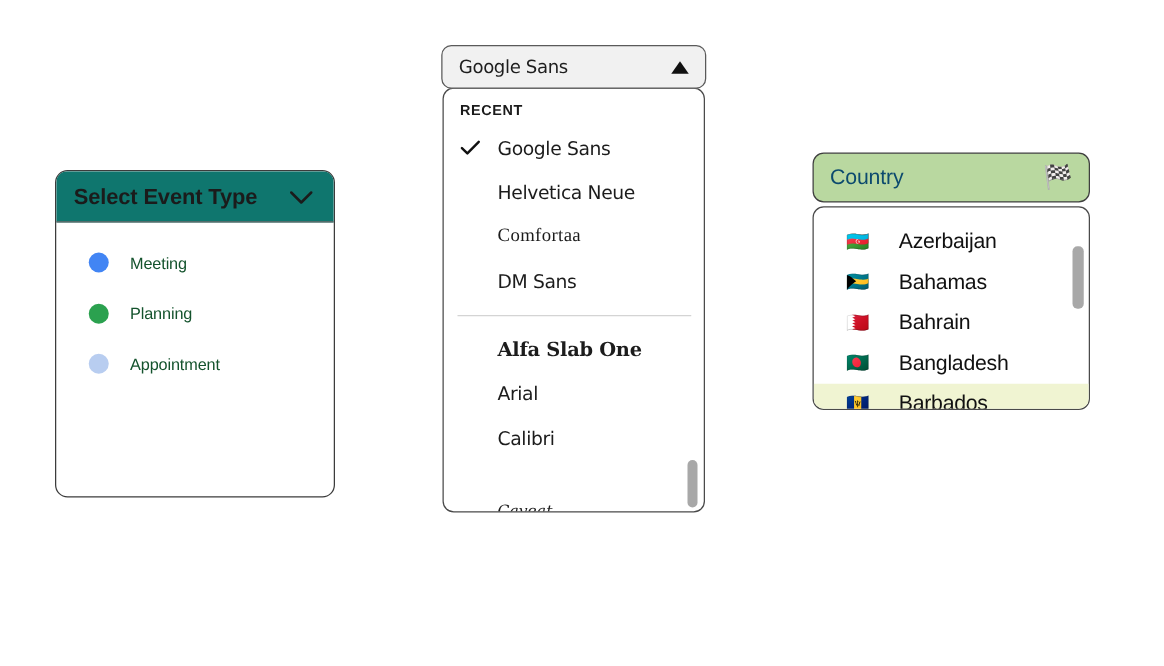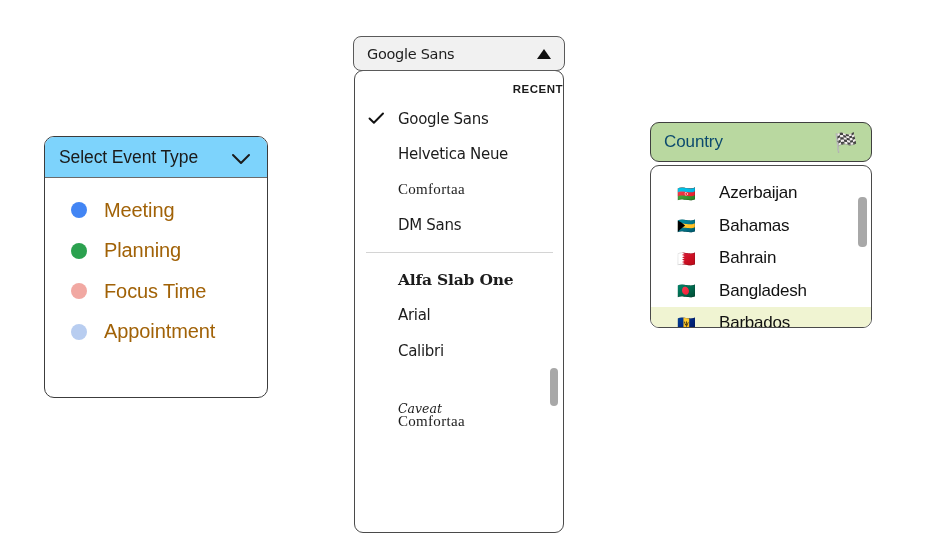--- a/index.html
+++ b/index.html
@@ -29,22 +29,23 @@
     box-sizing: border-box;
     overflow: hidden;
   }
   #event-type-trigger {
     height: 41px;
     border-bottom: 1.2px solid #6b6b6b;
     display: flex;
     align-items: center;
     padding: 0 14px 0 14px;
     box-sizing: border-box;
-    background: #7dd3fc;
-    cursor: pointer;
+    background: #0f766e;
+    cursor: pointer;
+    font-weight: bold;
   }
   #event-type-trigger .label {
     font-size: 17.5px;
     color: #1b1b1b;
     letter-spacing: -0.1px;
     flex: 1;
   }
   .chev-down {
     width: 20px;
     height: 12px;
@@ -62,22 +63,22 @@
     cursor: pointer;
   }
   .event-dot {
     width: 16px;
     height: 16px;
     border-radius: 50%;
     flex: none;
     margin-right: 17px;
   }
   .event-option .name {
-    font-size: 20px;
-    color: #a16207;
+    font-size: 13px;
+    color: #14532d;
     letter-spacing: -0.1px;
   }
 
   
   #font-widget {
     position: absolute;
     left: 353px;
     top: 36px;
     width: 212px;
   }
@@ -104,28 +105,27 @@
     border-left: 7px solid transparent;
     border-right: 7px solid transparent;
     border-bottom: 10px solid #111;
     flex: none;
   }
   #font-menu {
     position: absolute;
     left: 1px;
     top: 34px;
     width: 210px;
-    height: 463px;
+    height: 340px;
     background: #ffffff;
     border: 1.3px solid #4a4a4a;
     border-radius: 9px;
     box-sizing: border-box;
     overflow: hidden;
     z-index: 2;
-    text-align: right;
   }
   #font-menu-inner {
     position: absolute;
     inset: 0;
     padding-top: 12px;
     box-sizing: border-box;
   }
   .recent-label {
     font-size: 11.5px;
     font-weight: bold;
@@ -282,24 +282,20 @@
   <div id="event-options">
       <div class="event-option">
         <span class="event-dot" style="background: rgb(66, 133, 244);"></span>
         <span class="name">Meeting</span>
       </div>
       <div class="event-option">
         <span class="event-dot" style="background: rgb(43, 161, 79);"></span>
         <span class="name">Planning</span>
       </div>
       <div class="event-option">
-        <span class="event-dot" style="background: rgb(241, 168, 162);"></span>
-        <span class="name">Focus Time</span>
-      </div>
-      <div class="event-option">
         <span class="event-dot" style="background: rgb(184, 205, 240);"></span>
         <span class="name">Appointment</span>
       </div>
     </div>
 </div>
 
 <div id="font-widget">
   <div id="font-menu">
     <div id="font-menu-inner">
       <div class="recent-label">RECENT</div>

